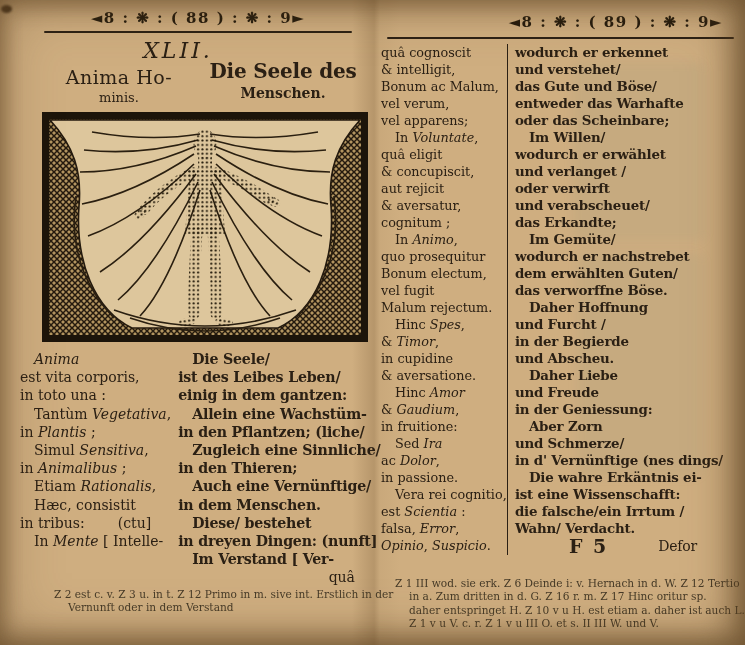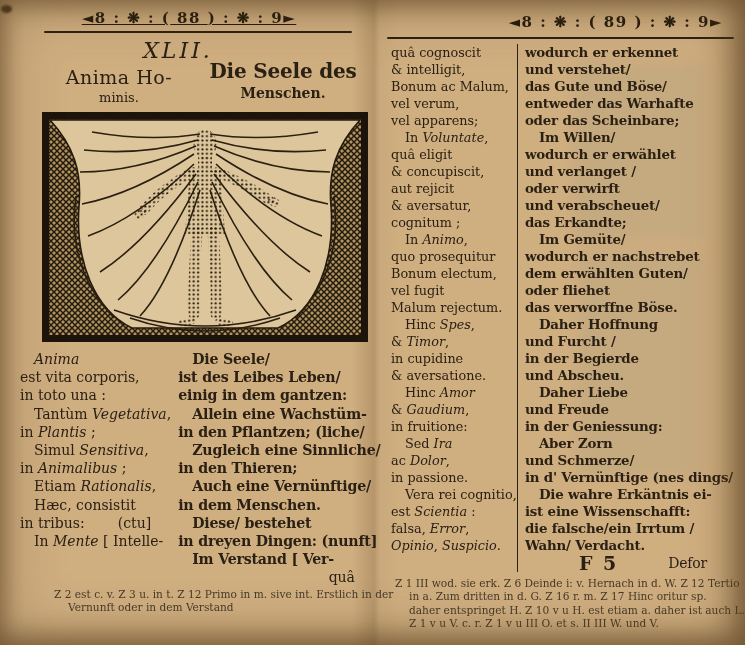--- a/index.html
+++ b/index.html
@@ -22,42 +22,42 @@
     background:linear-gradient(90deg, rgba(110,80,45,0) 0%, rgba(110,80,45,.26) 46%,
                rgba(150,120,80,.10) 58%, rgba(110,80,45,0) 100%);}
   .speck{position:absolute;left:1px;top:5px;width:11px;height:8px;background:#43311c;
          border-radius:50%;filter:blur(1px);}
   .page{position:absolute;top:0;height:645px;}
   .page.left{left:0;width:372px;}
   .page.right{left:373px;width:372px;}
 
   .ornament{position:absolute;text-align:center;font-weight:bold;font-size:15px;
             letter-spacing:1.5px;white-space:nowrap;color:#241b0e;}
-  .page.left .ornament{top:9px;left:36px;width:306px;text-decoration:underline;}
+  .page.left .ornament{top:9px;left:45px;width:306px;}
   .page.right .ornament{top:13px;left:20px;width:330px;text-align:right;}
   .rule{position:absolute;height:2px;background:#2b2014;border-radius:1px;}
   .rule.left-rule{top:31px;left:44px;width:308px;}
   .rule.right-rule{top:37px;left:14px;width:347px;}
 
   .chapter{position:absolute;top:38px;left:32px;width:292px;text-align:center;
            font-style:italic;font-size:22px;letter-spacing:3px;}
   .t-latin{position:absolute;top:66px;left:64px;width:110px;text-align:center;}
   .t-german{position:absolute;top:59px;left:205px;width:156px;text-align:center;}
   .t-latin .t1{font-size:19px;letter-spacing:.5px;}
   .t-latin .t2{font-size:13px;margin-top:2px;}
   .t-german .t1{font-size:20px;font-weight:bold;letter-spacing:-.2px;}
   .t-german .t2{font-size:14px;font-weight:bold;margin-top:2px;}
 
   .woodcut{position:absolute;left:42px;top:112px;width:326px;height:230px;}
 
   .cols{position:absolute;display:flex;align-items:stretch;}
   .cols-left{left:20px;top:350px;width:346px;}
   .cols-left .col.latin{width:164px;font-size:14px;line-height:18.2px;}
   .cols-left .col.german{flex:1;padding-left:7px;font-size:14.2px;line-height:18.2px;}
-  .cols-right{left:18px;top:44px;width:342px;}
+  .cols-right{left:8px;top:44px;width:342px;}
   .cols-right .col.latin{width:138px;font-size:12.8px;line-height:17px;}
   .cols-right .col.german{flex:1;padding-left:8px;font-size:13.4px;line-height:17px;}
   .divider{width:2px;background:#2b2014;}
   .de, .col.german{font-weight:bold;letter-spacing:-.2px;}
   .tline{white-space:nowrap;position:relative;}
   .tline.ind{padding-left:14px;}
   .rfrag{position:absolute;right:20px;}
   .catchword{text-align:right;padding-right:26px;font-size:14px;font-weight:normal;}
   .sigrow{display:flex;justify-content:space-between;padding:1px 26px 0 54px;}
   .sig{font-weight:bold;font-size:19px;letter-spacing:2px;}
@@ -245,21 +245,20 @@
             <div class="tline">oder das Scheinbare;</div>
             <div class="tline ind">Im Willen/</div>
             <div class="tline">wodurch er erwählet</div>
             <div class="tline">und verlanget /</div>
             <div class="tline">oder verwirft</div>
             <div class="tline">und verabscheuet/</div>
             <div class="tline">das Erkandte;</div>
             <div class="tline ind">Im Gemüte/</div>
             <div class="tline">wodurch er nachstrebet</div>
             <div class="tline">dem erwählten Guten/</div>
-            <div class="tline">oder fliehet</div>
             <div class="tline">das verworffne Böse.</div>
             <div class="tline ind">Daher Hoffnung</div>
             <div class="tline">und Furcht /</div>
             <div class="tline">in der Begierde</div>
             <div class="tline">und Abscheu.</div>
             <div class="tline ind">Daher Liebe</div>
             <div class="tline">und Freude</div>
             <div class="tline">in der Geniessung:</div>
             <div class="tline ind">Aber Zorn</div>
             <div class="tline">und Schmerze/</div>

